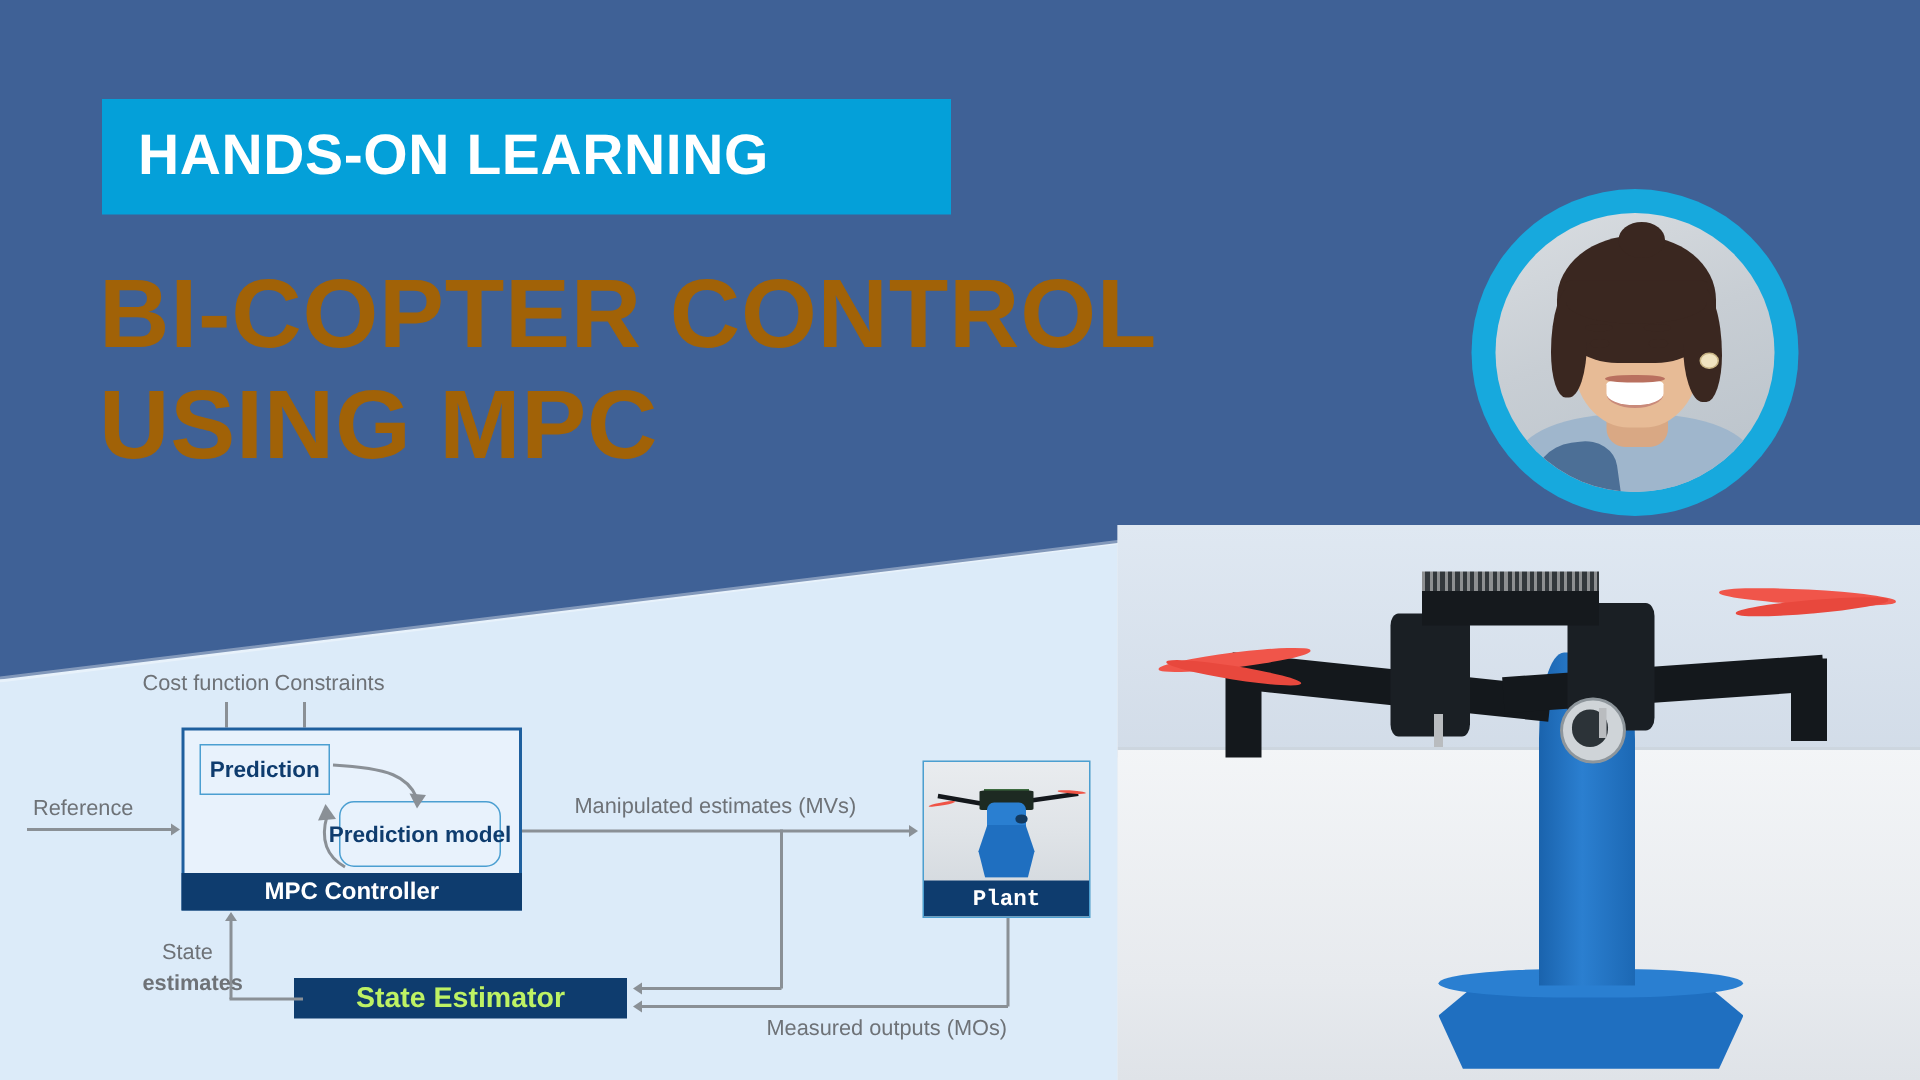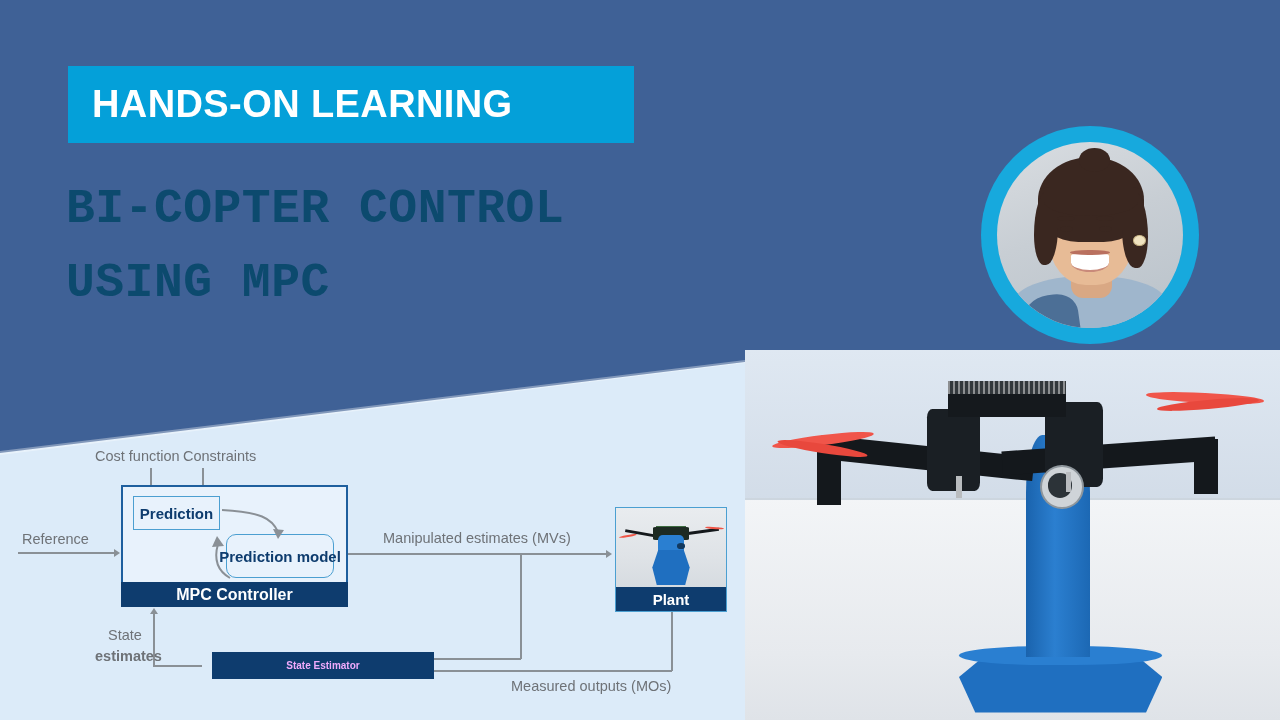--- a/index.html
+++ b/index.html
@@ -27,23 +27,22 @@
   .badge{
     position:absolute;left:68px;top:66px;width:566px;height:77px;
     background:#04a0d9;display:flex;align-items:center;
   }
   .badge-text{
     color:#ffffff;font-size:38px;font-weight:bold;letter-spacing:.4px;
     margin-left:24px;white-space:nowrap;
   }
   .title{
     position:absolute;left:66px;top:172px;width:700px;
-    color:#0c4a6e;font-size:48px;font-weight:bold;line-height:74px;
+    color:#a16207;font-size:65px;font-weight:bold;line-height:74px;
     letter-spacing:.5px;
-    font-family:Liberation Mono, monospace;
   }
   .title-line{display:block;white-space:nowrap;}
 
   
   .avatar-wrap{
     position:absolute;left:981px;top:126px;width:218px;height:218px;
     border-radius:50%;background:#17a9dd;
     display:flex;align-items:center;justify-content:center;
     box-sizing:border-box;
   }
@@ -142,41 +141,42 @@
     color:#0e3c6e;font-size:15px;font-weight:bold;
     display:flex;align-items:center;justify-content:center;text-align:center;
     box-sizing:border-box;line-height:17px;
   }
   .optimizer{left:133px;top:66px;width:87px;height:34px;}
   .prediction{left:226px;top:104px;width:108px;height:44px;border-radius:10px;}
   .plant-box{
     position:absolute;left:615px;top:77px;width:112px;height:105px;
     border:1.5px solid #4b9fd1;box-sizing:border-box;background:#d9dde1;
     overflow:hidden;
+    font-family:Liberation Mono, monospace;
   }
   .plant-photo{position:absolute;left:0;top:0;width:100%;height:78%;
     background:linear-gradient(180deg,#e9ecef 0%,#dfe3e7 60%,#d6dbe0 100%);overflow:hidden;}
   .pp-base{position:absolute;left:33%;top:52%;width:34%;height:44%;background:#1f6fc0;
     clip-path:polygon(16% 0,84% 0,100% 50%,88% 100%,12% 100%,0 50%);}
   .pp-body{position:absolute;left:38%;top:34%;width:24%;height:34%;background:#2a7fd1;border-radius:18%;}
   .pp-dark{position:absolute;left:34%;top:24%;width:32%;height:16%;background:#1d2a22;border-radius:8%;}
   .pp-green{position:absolute;left:36%;top:22%;width:28%;height:6%;background:#3c6b3f;}
   .pp-armL{position:absolute;left:8%;top:30%;width:30%;height:4%;background:#14181c;transform:rotate(10deg);}
   .pp-armR{position:absolute;right:6%;top:27%;width:30%;height:4%;background:#14181c;transform:rotate(-8deg);}
   .pp-propL{position:absolute;left:3%;top:33%;width:16%;height:3%;background:#ef5446;border-radius:50%;transform:rotate(-10deg);}
   .pp-propR{position:absolute;right:2%;top:24%;width:17%;height:3%;background:#ef5446;border-radius:50%;transform:rotate(4deg);}
   .pp-dot{position:absolute;left:55%;top:44%;width:8%;height:7%;background:#12395f;border-radius:50%;}
   .plant-band{
     position:absolute;left:0;bottom:0;width:100%;height:23%;
     background:#0e3c6e;color:#fff;font-size:15px;font-weight:bold;
     display:flex;align-items:center;justify-content:center;
   }
   .se-box{
-    position:absolute;left:212px;top:222px;width:222px;height:27px;
-    background:#0e3c6e;color:#f0abfc;font-size:10px;font-weight:bold;
+    position:absolute;left:196px;top:222px;width:222px;height:27px;
+    background:#0e3c6e;color:#bef264;font-size:19px;font-weight:bold;
     display:flex;align-items:center;justify-content:center;
   }
   .ln{position:absolute;background:#8a9096;}
   .hln{height:1.6px;}
   .vln{width:1.6px;}
   .arw{position:absolute;width:0;height:0;}
   .arw-r{border-left:6px solid #8a9096;border-top:4px solid transparent;border-bottom:4px solid transparent;}
   .arw-l{border-right:6px solid #8a9096;border-top:4px solid transparent;border-bottom:4px solid transparent;}
   .arw-d{border-top:6px solid #8a9096;border-left:4px solid transparent;border-right:4px solid transparent;}
   .arw-u{border-bottom:6px solid #8a9096;border-left:4px solid transparent;border-right:4px solid transparent;}

